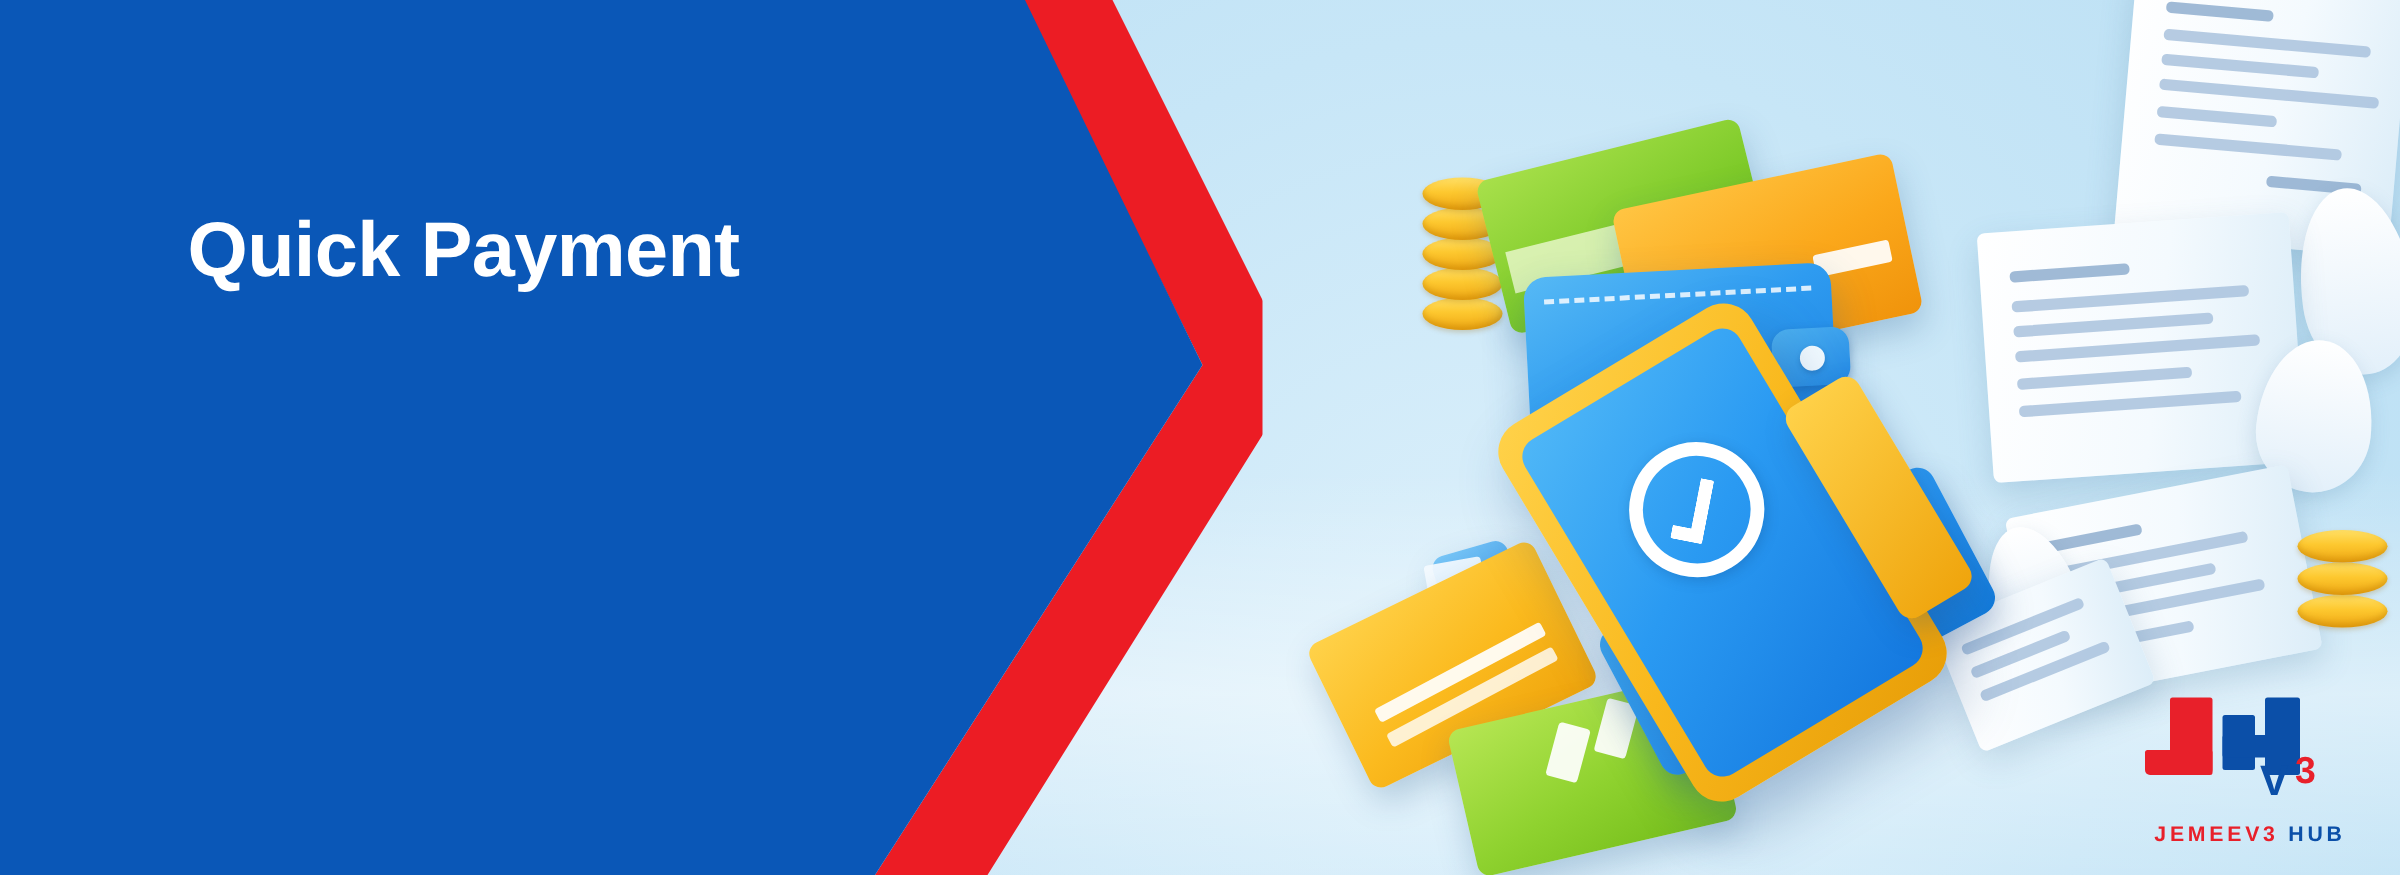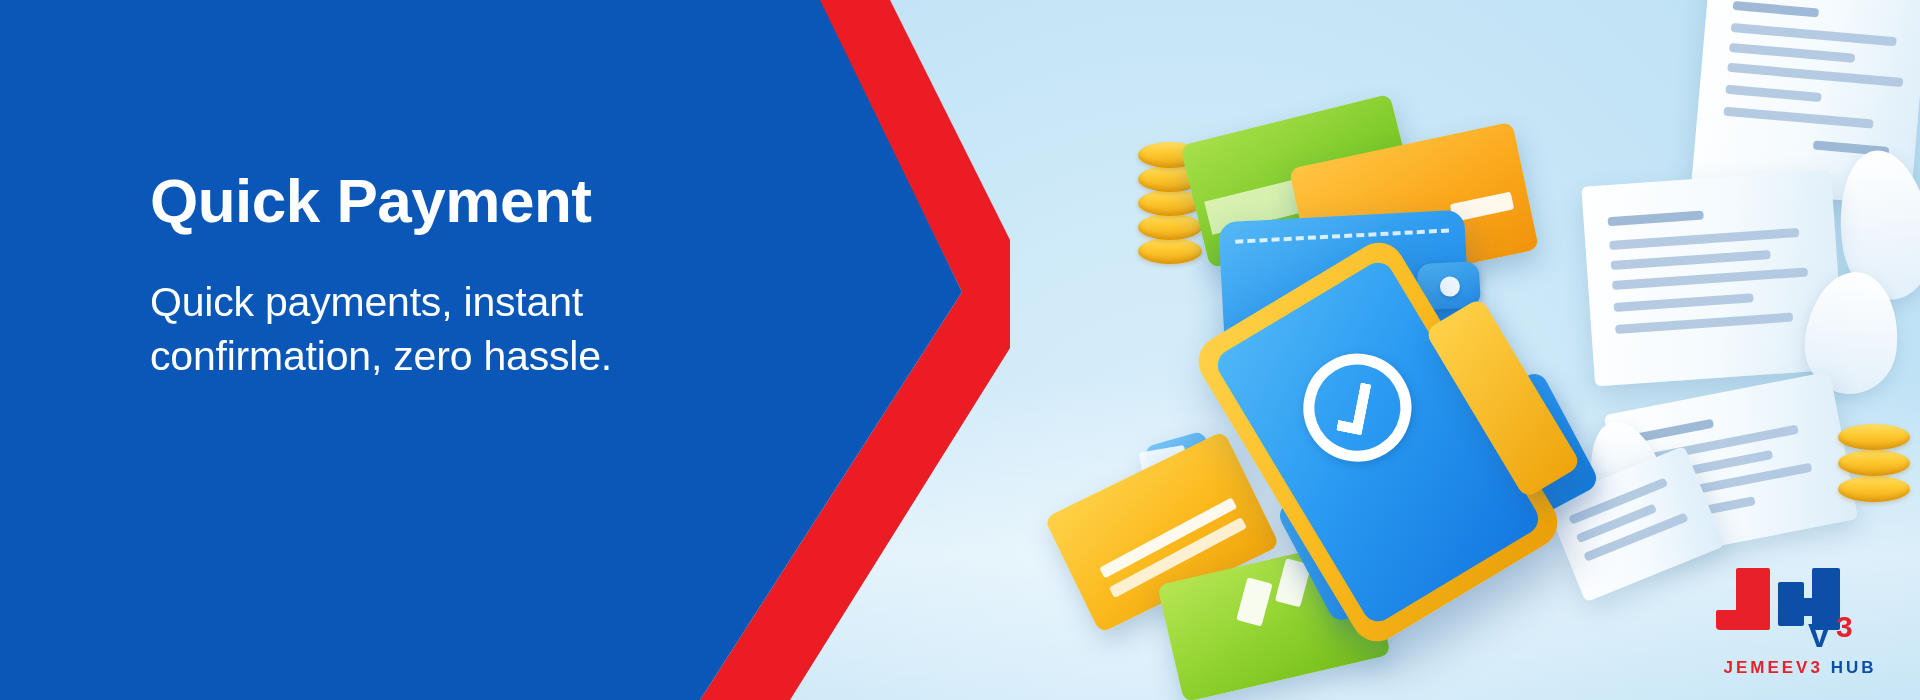--- a/index.html
+++ b/index.html
@@ -129,21 +129,21 @@
   
   .logo { position:absolute; right:36px; bottom:22px; z-index:7; text-align:center; }
   .logo-mark { position:relative; width:168px; height:84px; margin:0 auto; }
   .mark-j-v  { position:absolute; left:20px; top:0; width:34px; height:62px; background:#E8202A; border-radius:2px; }
   .mark-j-h  { position:absolute; left:0; top:42px; width:54px; height:20px; background:#E8202A; border-radius:2px 2px 4px 4px; }
   .mark-h-l  { position:absolute; left:62px; top:14px; width:26px; height:44px; background:#0B4FA8; border-radius:2px; }
   .mark-h-b  { position:absolute; left:62px; top:30px; width:58px; height:18px; background:#0B4FA8; border-radius:2px; }
   .mark-h-r  { position:absolute; left:96px; top:0; width:28px; height:62px; background:#0B4FA8; border-radius:2px; }
   .mark-v    { position:absolute; left:92px; top:50px; font-size:34px; font-weight:bold; color:#0B4FA8; line-height:1; }
   .mark-3    { position:absolute; left:120px; top:44px; font-size:30px; font-weight:bold; color:#E8202A; line-height:1; }
-  .logo-word { margin-top:6px; font-size:17px; font-weight:bold; letter-spacing:3px; white-space:nowrap; }
+  .logo-word { margin-top:16px; font-size:17px; font-weight:bold; letter-spacing:3px; white-space:nowrap; }
   .word-red  { color:#E8202A; }
   .word-blue { color:#0B4FA8; }
 </style>
 </head>
 <body>
 
 <div class="banner">
 
   <div class="art-panel">
     <div class="art-floor"></div>
@@ -239,24 +239,20 @@
                 background:linear-gradient(160deg,#FFD24A,#EFA40C); transform:rotate(-31deg);
                 box-shadow:0 12px 24px rgba(30,80,140,.25);"></div>
   </div>
 
   <div class="red-stripe"></div>
 
   <div class="blue-panel"></div>
 
   <div class="copy">
     <div class="headline">Quick Payment</div>
-    <div class="subhead">
-      <span>Quick payments, instant</span>
-      <span>confirmation, zero hassle.</span>
-    </div>
   </div>
 
   <div class="logo">
     <div class="logo-mark">
       <div class="mark-j-v"></div>
       <div class="mark-j-h"></div>
       <div class="mark-h-l"></div>
       <div class="mark-h-b"></div>
       <div class="mark-h-r"></div>
       <div class="mark-v">V</div>

